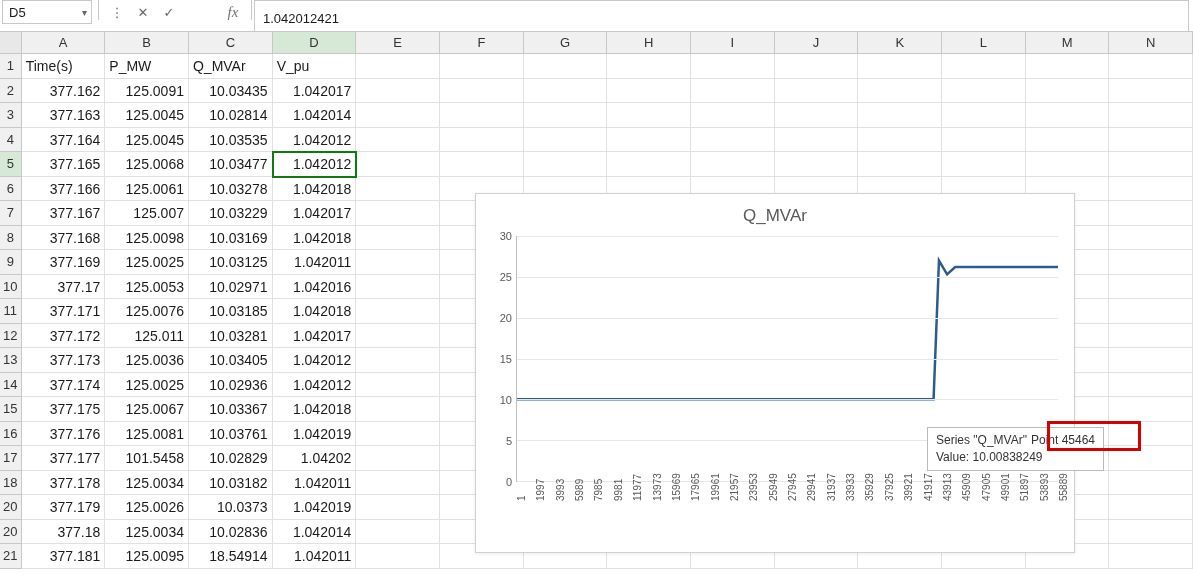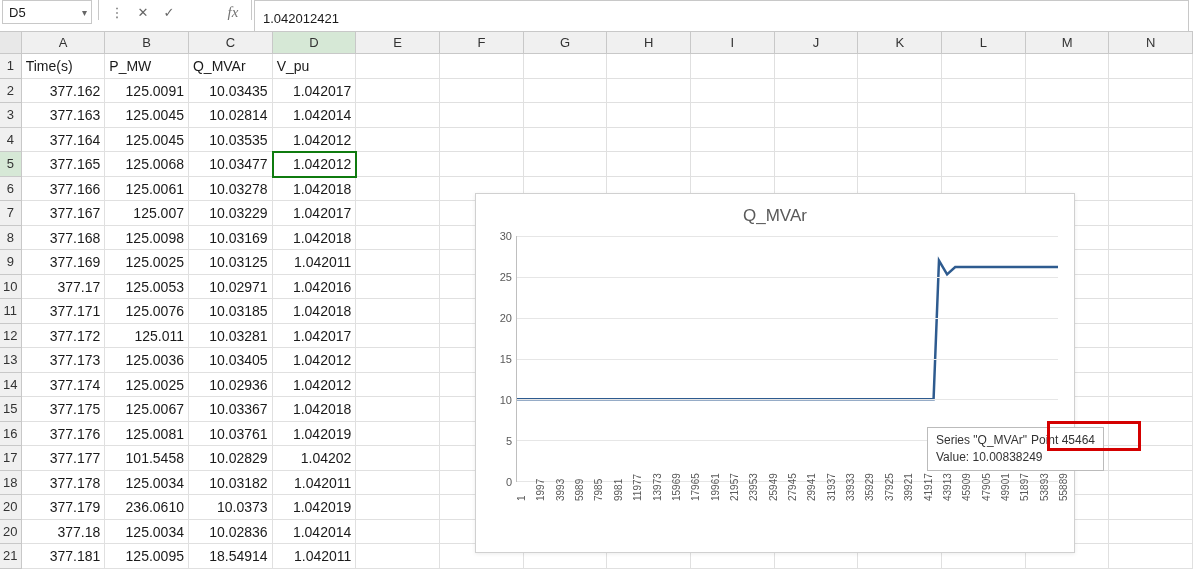--- a/index.html
+++ b/index.html
@@ -570,21 +570,21 @@
         <div class="cell wX"></div>
         <div class="cell wX"></div>
         <div class="cell wX"></div>
         <div class="cell wX"></div>
         <div class="cell wX"></div>
         <div class="cell wX"></div>
       </div>
       <div class="row">
         <div class="row-h">20</div>
         <div class="cell wA num">377.179</div>
-        <div class="cell wB num">236.0610</div>
+        <div class="cell wB num">125.0026</div>
         <div class="cell wC num">10.0373</div>
         <div class="cell wD num">1.042019</div>
         <div class="cell wX"></div>
         <div class="cell wX"></div>
         <div class="cell wX"></div>
         <div class="cell wX"></div>
         <div class="cell wX"></div>
         <div class="cell wX"></div>
         <div class="cell wX"></div>
         <div class="cell wX"></div>

